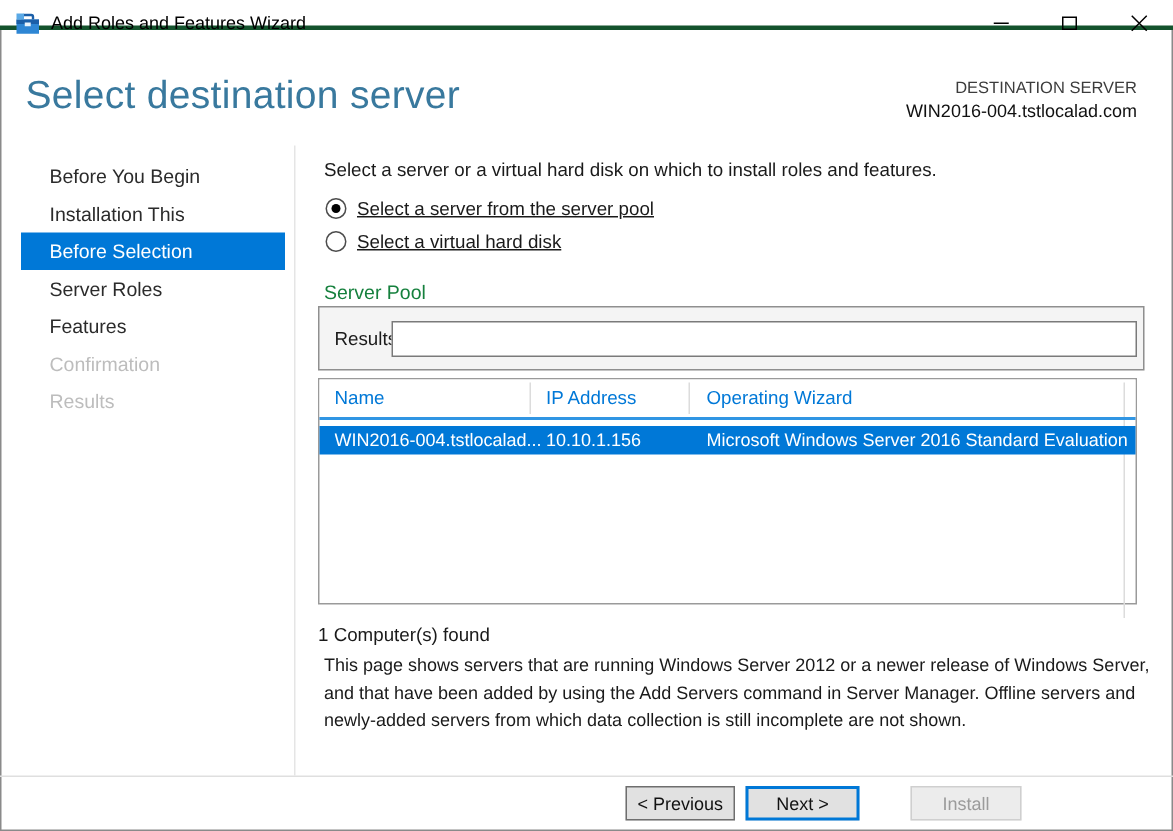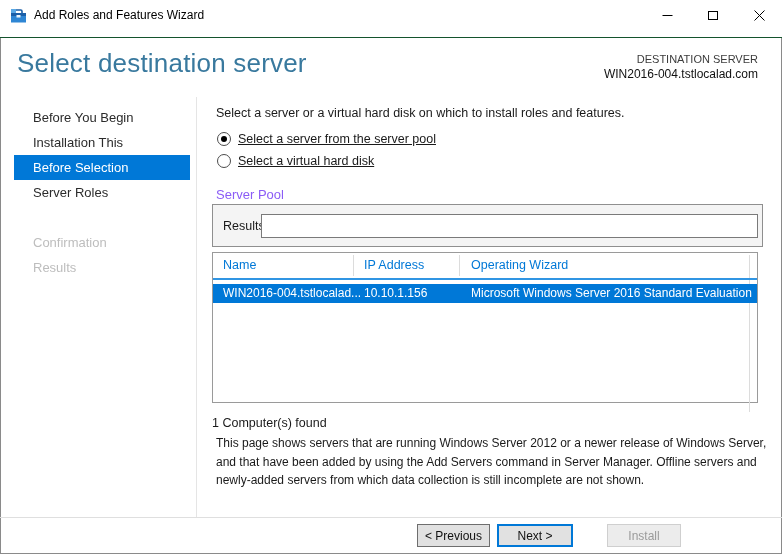--- a/index.html
+++ b/index.html
@@ -3,42 +3,42 @@
 <meta charset="utf-8">
 <style>
   * { margin:0; padding:0; box-sizing:border-box; }
   html,body { background:#cfcfcf; }
   body { font-family:"Liberation Sans","DejaVu Sans",sans-serif; }
   .window {
     position:relative; width:782px; height:554px; background:#fff;
     box-shadow:0 0 0 1px #8a8a8a inset; overflow:hidden;
   }
   
-  .titlebar { position:absolute; left:0; top:0; width:782px; height:38px; background:#fff; border-bottom:1px solid #14532d; }
+  .titlebar { position:absolute; left:0; top:0; width:782px; height:20px; background:#fff; border-bottom:3px solid #14532d; }
   .titlebar-icon { position:absolute; left:10px; top:7px; width:17px; height:17px; }
   .titlebar-text { position:absolute; left:34px; top:8px; font-size:12px; color:#000; white-space:nowrap; }
   .win-btn { position:absolute; top:0; width:46px; height:30px; display:flex; align-items:center; justify-content:center; }
   .win-btn.min { right:92px; } .win-btn.max { right:46px; } .win-btn.close { right:0; }
   
   .page-title { position:absolute; left:17px; top:48px; font-size:26px; font-weight:400; color:#39799e; letter-spacing:0.2px; }
   .dest-label { position:absolute; right:24px; top:53px; font-size:11px; color:#3c3c3c; text-align:right; }
   .dest-server { position:absolute; right:24px; top:67px; font-size:12px; color:#111; text-align:right; }
   
   .sidebar-divider { position:absolute; left:196px; top:97px; width:1px; height:420px; background:#e5e5e5; }
   .nav-item { position:absolute; left:14px; width:176px; height:25px; padding-left:19px; display:flex; align-items:center; font-size:13px; color:#2b2b2b; cursor:default; }
   .nav-item.selected { background:#0078d7; color:#fff; }
   .nav-item.disabled { color:#bdbdbd; }
   
   .intro { position:absolute; left:216px; top:106px; font-size:12.5px; color:#1a1a1a; }
   .radio-row { position:absolute; left:217px; display:flex; align-items:center; }
   .radio-row.r1 { top:132px; } .radio-row.r2 { top:154px; }
   .radio-circle { width:14px; height:14px; border:1px solid #4c4c4c; border-radius:50%; background:#fff; position:relative; flex:0 0 auto; }
   .radio-circle.checked::after { content:""; position:absolute; left:3px; top:3px; width:6px; height:6px; border-radius:50%; background:#000; }
   .radio-label { margin-left:7px; font-size:12.5px; color:#1a1a1a; white-space:nowrap;text-decoration:underline; }
-  .pool-title { position:absolute; left:216px; top:187px; font-size:13px; color:#8b5cf6;text-align:center; }
+  .pool-title { position:absolute; left:216px; top:187px; font-size:13px; color:#15803d;text-align:center; }
   .filter-box { position:absolute; left:212px; top:204px; width:551px; height:43px; background:#f4f4f4; border:1px solid #8f8f8f; }
   .filter-label { position:absolute; left:10px; top:14px; font-size:12.5px; color:#1a1a1a; }
   .filter-input { position:absolute; left:48px; top:9px; width:497px; height:24px; border:1px solid #7a7a7a; background:#fff; font-size:12px; padding:0 4px; font-family:"Liberation Sans","DejaVu Sans",sans-serif; outline:none; }
   
   .server-table { position:absolute; left:212px; top:252px; width:546px; height:151px; border:1px solid #9a9a9a; background:#fff; }
   .thead { position:absolute; left:0; top:0; width:100%; height:25px; background:#fff; }
   .thead .col { position:absolute; top:5px; font-size:12.5px; color:#0078d7; white-space:nowrap; }
   .col-sep { position:absolute; top:2px; width:1px; height:21px; background:#dcdcdc; }
   .col-sep.full { top:2px; height:157px; }
   .header-underline { position:absolute; left:0; top:25px; width:100%; height:2px; background:#3095e3; }
@@ -90,20 +90,21 @@
 
   <div class="page-title">Select destination server</div>
   <div class="dest-label">DESTINATION SERVER</div>
   <div class="dest-server">WIN2016-004.tstlocalad.com</div>
 
   <div class="sidebar-divider"></div>
   <div class="nav-item" style="top:105px">Before You Begin</div>
   <div class="nav-item" style="top:130px">Installation This</div>
   <div class="nav-item selected" style="top:155px">Before Selection</div>
   <div class="nav-item" style="top:180px">Server Roles</div>
+  <div class="nav-item" style="top:205px">Features</div>
   <div class="nav-item disabled" style="top:230px">Confirmation</div>
   <div class="nav-item disabled" style="top:255px">Results</div>
 
   <div class="intro">Select a server or a virtual hard disk on which to install roles and features.</div>
 
   <div class="radio-row r1">
     <span class="radio-circle checked"></span>
     <span class="radio-label">Select a server from the server pool</span>
   </div>
   <div class="radio-row r2">

